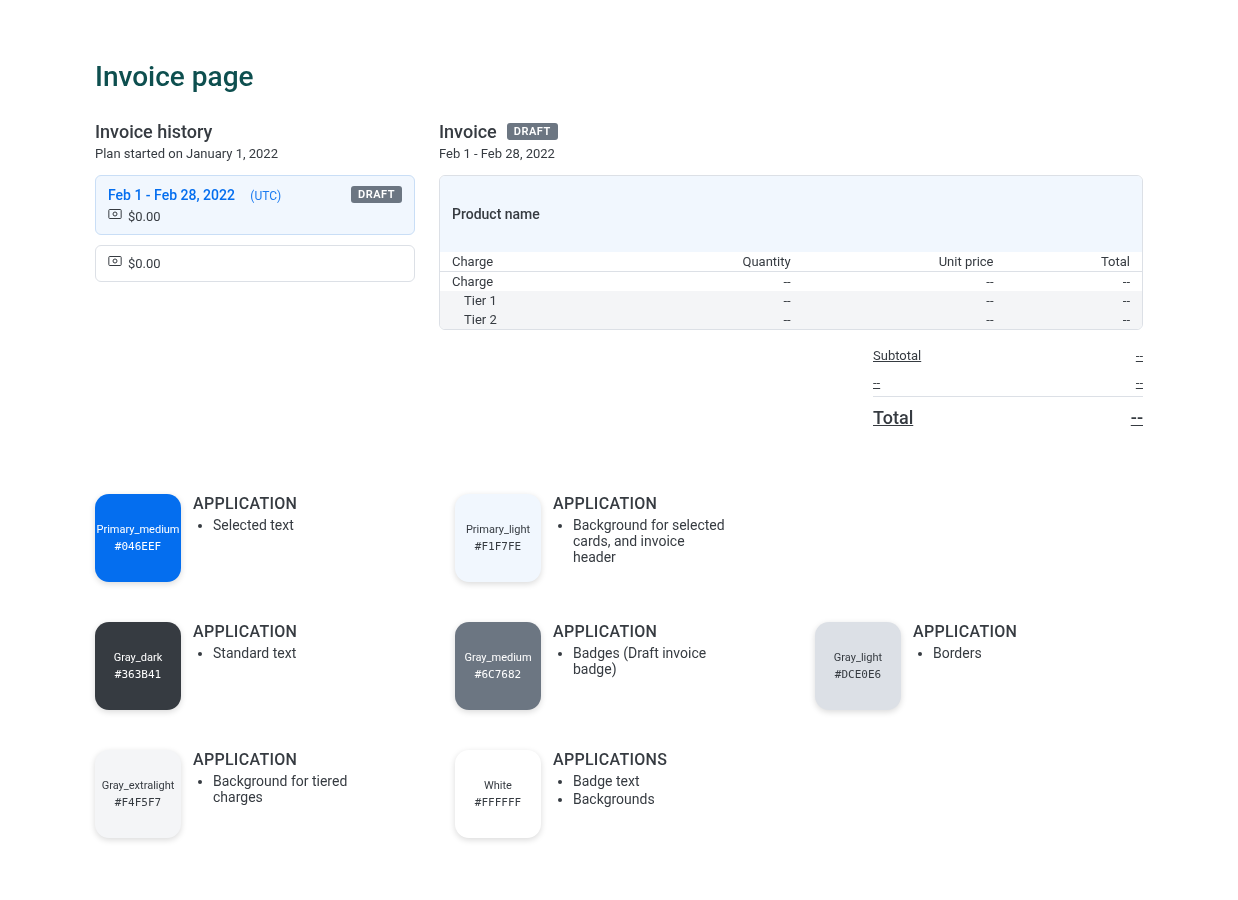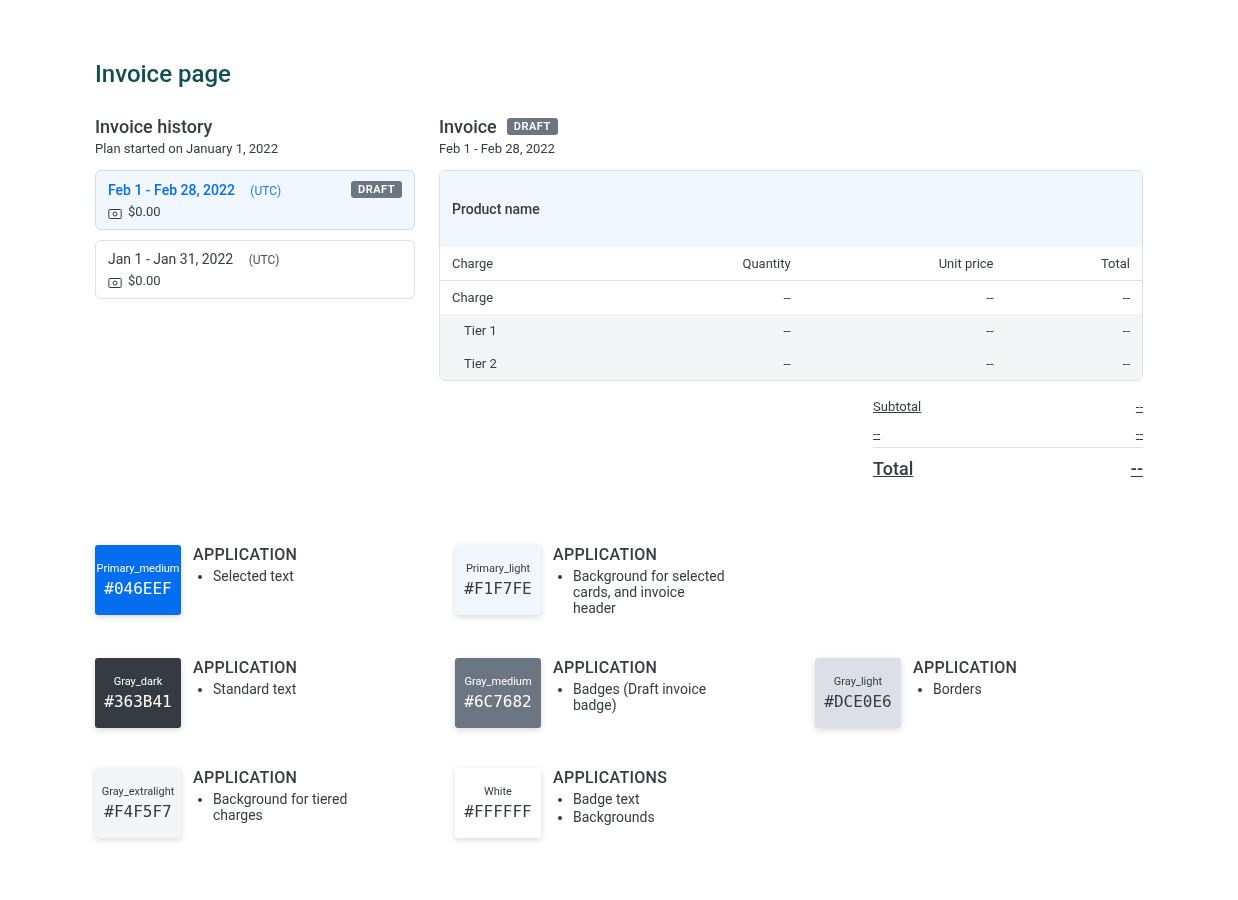--- a/index.html
+++ b/index.html
@@ -6,21 +6,21 @@
   body {
     font-family: -apple-system, BlinkMacSystemFont, "Segoe UI", Roboto, Helvetica, Arial, sans-serif;
     background: #ffffff;
     color: #363B41;
     font-size: 14px;
     padding: 60px 95px;
     width: 1238px;
   }
   .page-title {
     color: #0E4F4F;
-    font-size: 24px;
+    font-size: 28px;
     font-weight: 500;
     margin-bottom: 28px;
   }
   .top-row {
     display: flex;
     gap: 24px;
     margin-bottom: 60px;
   }
   .history-col { width: 320px; flex-shrink: 0; }
   .invoice-col { flex: 1; }
@@ -43,67 +43,67 @@
   }
   .history-card.selected {
     background: #F1F7FE;
     border-color: #C9DEF6;
   }
   .history-card .top-line { display: flex; justify-content: space-between; align-items: center; margin-bottom: 6px; }
   .history-card.selected .date-range { color: #046EEF; font-weight: 500; }
   .history-card .date-range { font-size: 14px; }
   .history-card .tz { font-size: 12px; opacity: 0.9; margin-left: 12px; }
   .history-card.selected .tz { color: #046EEF; }
-  .history-card .amount-line { display: flex; align-items: flex-end; gap: 6px; font-size: 13px; }
+  .history-card .amount-line { display: flex; align-items: flex-start; gap: 6px; font-size: 13px; }
   .cash-icon { width: 14px; height: 10px; display: inline-block; }
 
   .invoice-table {
     border: 1px solid #DCE0E6;
     border-radius: 6px;
     overflow: hidden;
   }
   .product-header {
     background: #F1F7FE;
     padding: 30px 12px;
     font-weight: 500;
     font-size: 14px;
   }
   .tbl { width: 100%; border-collapse: collapse; font-size: 13px; }
-  .tbl th, .tbl td { padding: 9px 12px; text-align: left; }
+  .tbl th, .tbl td { padding: 2px 12px; text-align: left; }
   .tbl th:nth-child(2), .tbl td:nth-child(2),
   .tbl th:nth-child(3), .tbl td:nth-child(3),
   .tbl th:nth-child(4), .tbl td:nth-child(4) { text-align: right; }
   .tbl thead th { border-bottom: 1px solid #DCE0E6; font-weight: 400; color: #363B41; }
   .tier-row { background: #F4F5F7; }
   .tier-row td:first-child { padding-left: 24px; }
   .totals {
     margin-top: 12px;
     margin-left: auto;
     width: 270px;
     font-size: 13px;
     text-decoration: underline;
   }
   .trow { display: flex; justify-content: space-between; padding: 6px 0; }
   .trow.divider { border-bottom: 1px solid #DCE0E6; }
   .trow.total { font-size: 18px; font-weight: 500; padding-top: 10px; }
   .swatch-group-row { display: flex; gap: 90px; width: 100%; margin-bottom: 40px; }
   .swatch-item { display: flex; gap: 12px; width: 270px; }
   .swatch {
-    width: 86px; height: 70px;
-    border-radius: 3px;
+    width: 86px; height: 88px;
+    border-radius: 14px;
     display: flex; flex-direction: column;
     align-items: center; justify-content: center;
     font-size: 11px;
     text-align: center;
     box-shadow: 0 2px 6px rgba(0,0,0,0.15);
     flex-shrink: 0;
     padding: 4px;
   }
   .swatch .nm { font-size: 11px; margin-bottom: 4px; }
-  .swatch .hex { font-family: ui-monospace, Menlo, Consolas, monospace; font-size: 16px; }
+  .swatch .hex { font-family: ui-monospace, Menlo, Consolas, monospace; font-size: 11px; }
   .swatch-desc .app-label { font-weight: 500; font-size: 16px; letter-spacing: 0.3px; margin-bottom: 4px; }
   .swatch-desc ul { list-style: disc; padding-left: 20px; font-size: 14px; }
   .swatch-desc li { margin-bottom: 2px; }
 </style>
 </head>
 <body>
 
 <h1 class="page-title">Invoice page</h1>
 
 <div class="top-row">
@@ -118,23 +118,20 @@
           </div>
           <div class="amount-line">
             <svg class="cash-icon" viewBox="0 0 16 12" fill="none" stroke="#363B41" stroke-width="1.2">
               <rect x="0.6" y="0.6" width="14.8" height="10.8" rx="1"></rect>
               <circle cx="8" cy="6" r="2.4"></circle>
             </svg>
             <span>$0.00</span>
           </div>
         </div>
         <div class="history-card">
-          <div class="top-line">
-            <span><span class="date-range">Jan 1 - Jan 31, 2022</span> <span class="tz">(UTC)</span></span>
-          </div>
           <div class="amount-line">
             <svg class="cash-icon" viewBox="0 0 16 12" fill="none" stroke="#363B41" stroke-width="1.2">
               <rect x="0.6" y="0.6" width="14.8" height="10.8" rx="1"></rect>
               <circle cx="8" cy="6" r="2.4"></circle>
             </svg>
             <span>$0.00</span>
           </div>
         </div>
       </div>
   </div>

